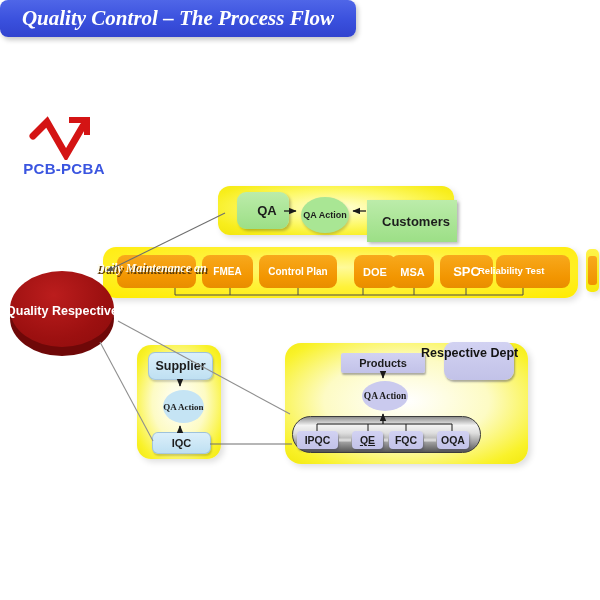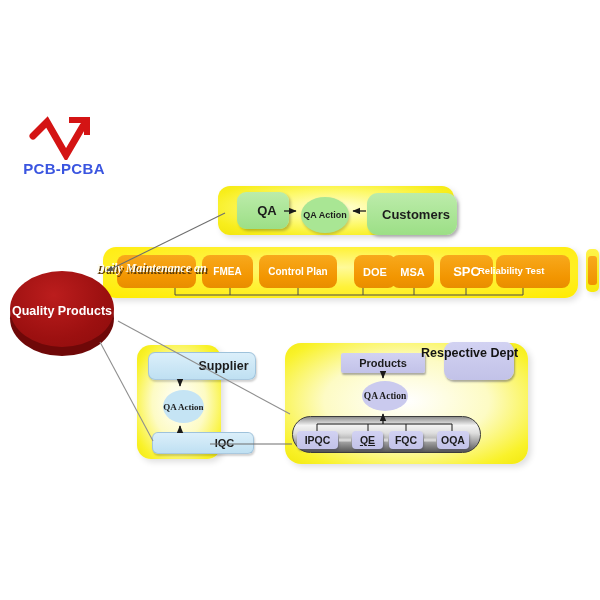--- a/index.html
+++ b/index.html
@@ -31,21 +31,21 @@
   .yc-supplier{left:137px;top:345px;width:84px;height:114px;border-radius:14px;
            background:radial-gradient(ellipse at 50% 50%, #ffffff 0%, #fdfbc4 45%, #f9f22a 82%, #f2e80e 100%);}
   .yc-dept{left:285px;top:343px;width:243px;height:121px;border-radius:16px;
            background:radial-gradient(ellipse at 50% 48%, #ffffff 0%, #fdfbc4 48%, #f9f22a 84%, #f2e80e 100%);}
 
   
   .green{background:linear-gradient(180deg,#bcecaa,#9cdf86);box-shadow:2px 2px 3px rgba(0,0,0,.25);padding-left:8px;}
   .n-qa{left:237px;top:192px;width:44px;height:37px;border-radius:9px;font-size:13px;}
   .n-qaaction-top{left:301px;top:197px;width:48px;height:36px;border-radius:50%;font-size:9px;
                   background:#a9e694;box-shadow:1px 2px 3px rgba(0,0,0,.2);}
-  .n-customers{left:367px;top:193px;width:82px;height:42px;border-radius:11px;font-size:13px;}
+  .n-customers{left:367px;top:200px;width:82px;height:42px;border-radius:0;font-size:13px;}
 
   
   .orange{background:linear-gradient(180deg,#f8a91c 0%,#f29500 70%,#e88d00 100%);
           color:#ffffff;font-size:10px;border-radius:8px;top:255px;height:33px;}
   .n-daily{left:117px;width:79px;}
   .n-fmea{left:202px;width:51px;}
   .n-control{left:259px;width:78px;}
   .n-doe{left:342px;width:42px;font-size:11px;margin-left:12px;}
   .n-msa{left:391px;width:43px;font-size:11px;}
   .n-spc{left:440px;width:53px;font-size:13px;}
@@ -60,21 +60,21 @@
 
   
   .hub-rim{left:10px;top:281px;width:104px;height:75px;border-radius:50%;background:#6f0808;}
   .hub{left:10px;top:271px;width:104px;height:76px;border-radius:50%;
        background:radial-gradient(ellipse at 42% 32%, #bb1d1d 0%, #9c1010 60%, #8c0c0c 100%);}
   .hub-label{left:4px;top:304px;width:116px;text-align:center;font-weight:bold;
        font-size:12.5px;color:#ffffff;z-index:6;}
 
   
   .lblue{background:linear-gradient(180deg,#dbeffa,#bfe0f2);border:1px solid rgba(130,170,200,.55);
-         box-shadow:1px 2px 2px rgba(0,0,0,.18);padding-left:43px;}
+         box-shadow:1px 2px 2px rgba(0,0,0,.18);}
   .n-supplier{left:148px;top:352px;width:63px;height:26px;border-radius:7px;font-size:12.5px;}
   .n-qaaction-sup{left:163px;top:390px;width:41px;height:33px;border-radius:50%;
          background:#c5e4f4;border:none;font-family:"Liberation Serif",serif;font-size:9px;}
   .n-iqc{left:152px;top:432px;width:57px;height:20px;border-radius:6px;font-size:11px;}
 
   
   .lav{background:linear-gradient(180deg,#d2d2f2,#c2c2e8);box-shadow:1px 2px 2px rgba(70,70,90,.45);}
   .n-products{left:341px;top:353px;width:84px;height:20px;border-radius:2px;font-size:11px;}
   .n-respdept{left:444px;top:342px;width:70px;height:38px;border-radius:9px;}
   .lbl-respdept{left:421px;top:346px;white-space:nowrap;font-weight:bold;font-size:12.5px;
@@ -98,20 +98,21 @@
 <body>
 
 <div class="canvas">
 
   <svg class="abs logo-mark" viewBox="0 0 64 48" width="64" height="48">
     <path d="M5 24 L19 10 L38 43 L55 14" fill="none" stroke="#d41414" stroke-width="7" stroke-linecap="round" stroke-linejoin="miter"></path>
     <path d="M44 8 H59 V20" fill="none" stroke="#d41414" stroke-width="6" stroke-linecap="square"></path>
   </svg>
   <div class="abs logo-text">PCB-PCBA</div>
 
+  <div class="title">Quality Control – The Process Flow</div>
 
   <div class="yc yc-top"></div>
   <div class="node green n-qa">QA</div>
   <div class="node n-qaaction-top">QA Action</div>
   <div class="node green n-customers">Customers</div>
 
   <div class="yc yc-band"></div>
   <div class="node orange n-daily"></div>
   <div class="abs lbl-daily">Daily Maintenance an</div>
   <div class="node orange n-control">Control Plan</div>
@@ -120,21 +121,21 @@
   <div class="node orange n-msa">MSA</div>
   <div class="node orange n-spc">SPC</div>
   <div class="node orange n-rel"></div>
   <div class="abs lbl-rel">Reliability Test</div>
 
   <div class="yc yc-sliver"></div>
   <div class="abs n-sliver-orange"></div>
 
   <div class="abs hub-rim"></div>
   <div class="abs hub"></div>
-  <div class="abs hub-label">Quality Products</div>
+  <div class="abs hub-label">Quality Respective</div>
 
   <div class="yc yc-supplier"></div>
   <div class="node lblue n-supplier">Supplier</div>
   <div class="node n-qaaction-sup">QA Action</div>
   <div class="node lblue n-iqc">IQC</div>
 
   <div class="yc yc-dept"></div>
   <div class="node lav n-products">Products</div>
   <div class="node lav n-respdept"></div>
   <div class="abs lbl-respdept">Respective Dept</div>

